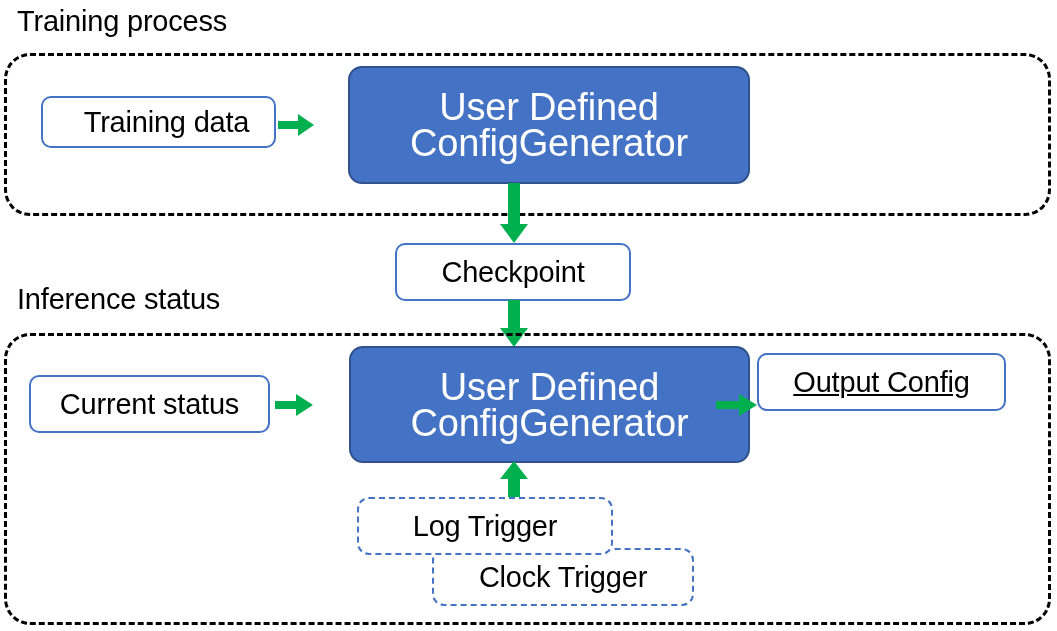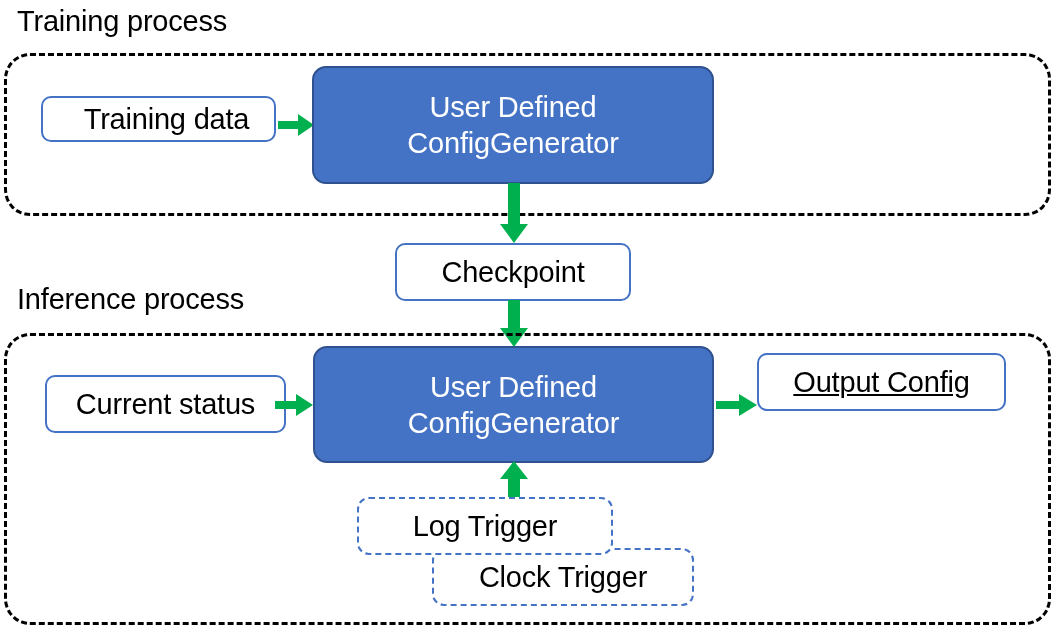--- a/index.html
+++ b/index.html
@@ -46,23 +46,24 @@
     color: #000000;
     font-size: 29px;
     line-height: 34px;
     letter-spacing: -0.2px;
   }
   .node-blue {
     background: #4472C4;
     border: 2px solid #2F528F;
     border-radius: 14px;
     color: #ffffff;
-    font-size: 29px;
+    font-size: 38px;
     line-height: 36px;
     letter-spacing: -0.2px;
+    margin-left: 36px;
   }
   .node-dashed {
     background: #ffffff;
     border: 2px dashed #4472C4;
     border-radius: 12px;
     color: #000000;
     font-size: 29px;
     line-height: 34px;
     letter-spacing: -0.2px;
   }
@@ -74,21 +75,21 @@
 </style>
 </head>
 <body>
 
 <div id="canvas">
 
   <div class="section-label" style="left:17px; top:4px;">Training process</div>
 
   <div class="dashed-container" style="left:4px; top:53px; width:1047px; height:163px;"></div>
 
-  <div class="node node-white" style="left:41px; top:96px; width:235px; height:46px;padding-left:16px;">
+  <div class="node node-white" style="left:41px; top:96px; width:235px; height:52px;padding-left:16px;">
     <span>Training data</span>
   </div>
 
   <div class="arrow" style="left:278px; top:108px;">
     <svg width="38" height="34" viewBox="0 0 38 34">
       <path d="M0 13 L20 13 L20 6 L36 17 L20 28 L20 21 L0 21 Z" fill="#00B04F"></path>
     </svg>
   </div>
 
   <div class="node node-blue" style="left:312px; top:66px; width:402px; height:118px; flex-direction:column;">
@@ -105,25 +106,25 @@
   <div class="node node-white" style="left:395px; top:243px; width:236px; height:58px;text-align:center;">
     <span>Checkpoint</span>
   </div>
 
   <div class="arrow" style="left:498px; top:300px;">
     <svg width="34" height="48" viewBox="0 0 34 48">
       <path d="M10 0 L22 0 L22 28 L30 28 L16 47 L2 28 L10 28 Z" fill="#00B04F"></path>
     </svg>
   </div>
 
-  <div class="section-label" style="left:17px; top:282px;">Inference process</div>
+  <div class="section-label" style="left:17px; top:282px;">Inference status</div>
 
   <div class="dashed-container" style="left:4px; top:333px; width:1047px; height:292px;"></div>
 
-  <div class="node node-white" style="left:29px; top:375px; width:241px; height:58px;margin-left:16px;">
+  <div class="node node-white" style="left:29px; top:375px; width:241px; height:58px;">
     <span>Current status</span>
   </div>
 
   <div class="arrow" style="left:275px; top:388px;">
     <svg width="40" height="34" viewBox="0 0 40 34">
       <path d="M0 13 L21 13 L21 6 L38 17 L21 28 L21 21 L0 21 Z" fill="#00B04F"></path>
     </svg>
   </div>
 
   <div class="node node-blue" style="left:313px; top:346px; width:401px; height:117px; flex-direction:column;">

